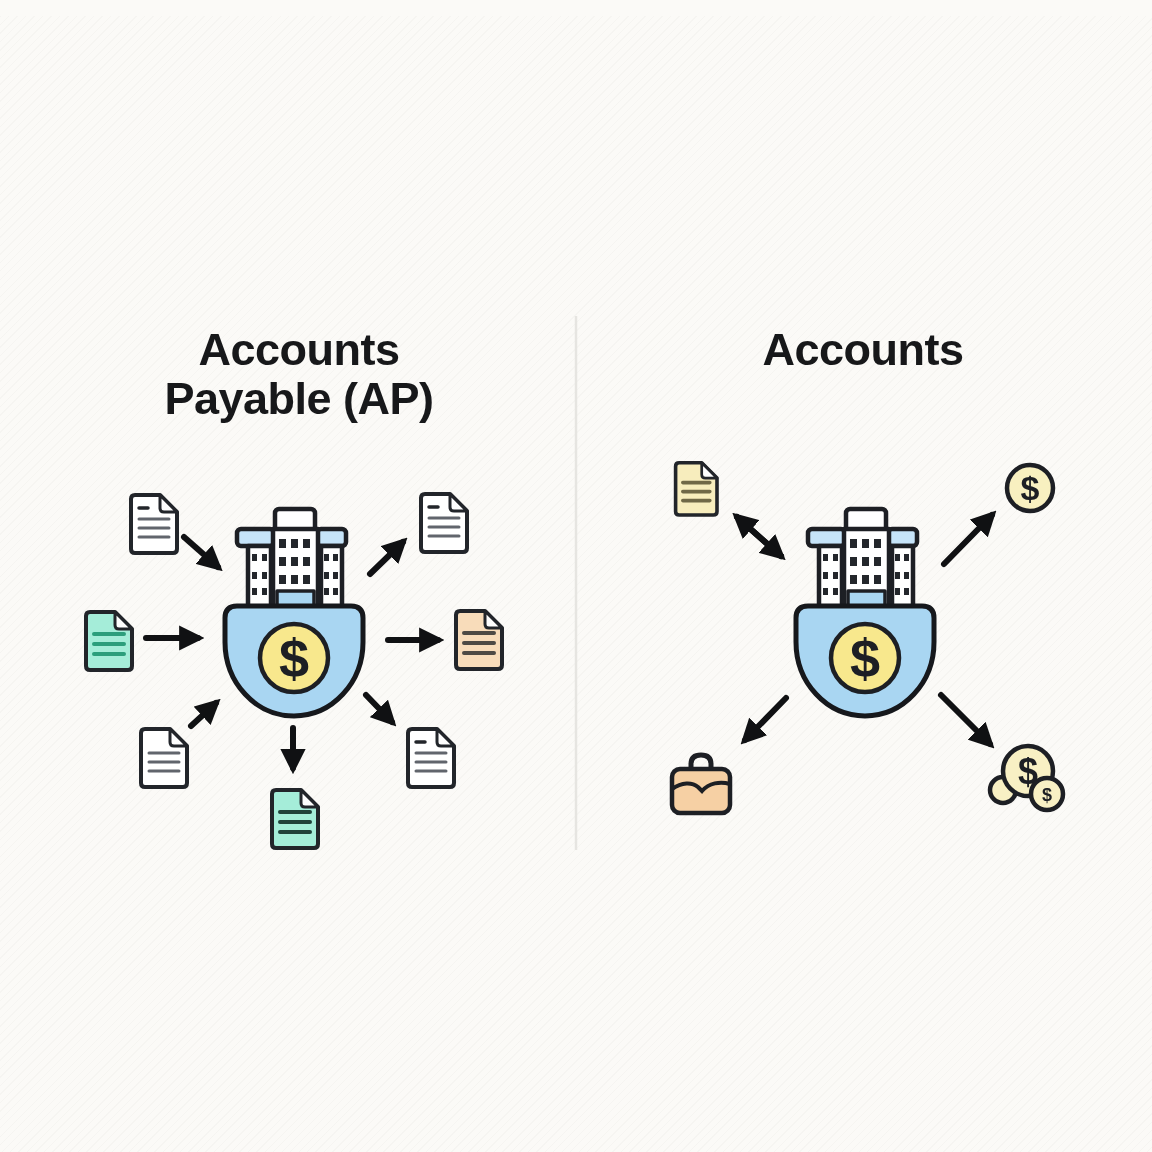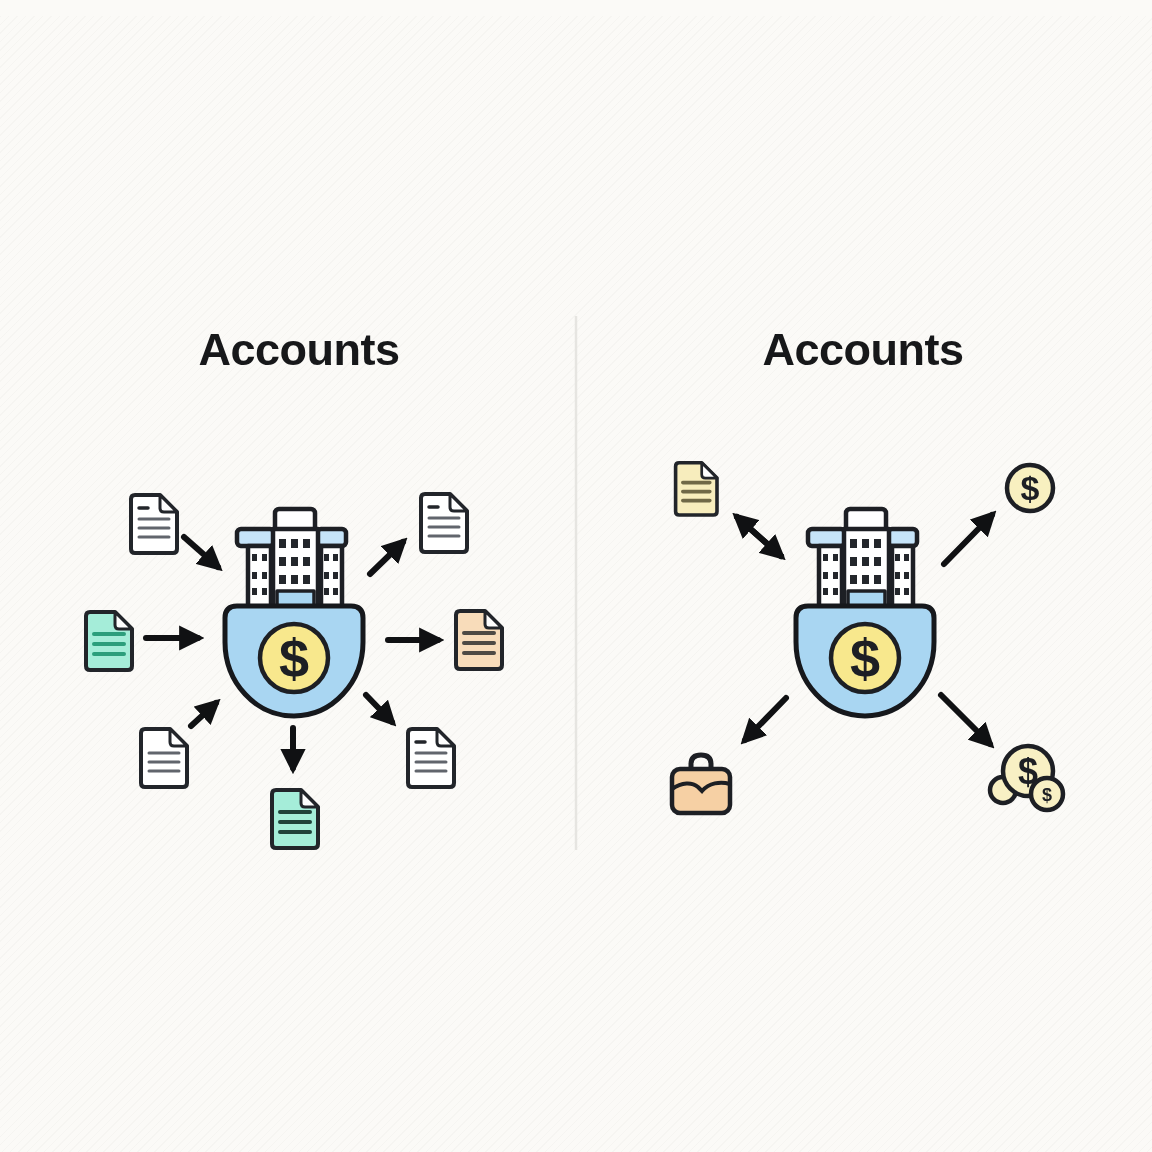--- a/index.html
+++ b/index.html
@@ -32,20 +32,21 @@
   .dollar-cluster{font:700 36px "Liberation Sans",sans-serif;fill:#1d1f24;text-anchor:middle;}
   .dollar-small{font:700 18px "Liberation Sans",sans-serif;fill:#1d1f24;text-anchor:middle;}
 </style>
 </head>
 <body>
 
 <div class="stage">
 
   <div class="title" style="left:11px;">
     <div>Accounts</div>
+    <div>Payable (AP)</div>
   </div>
   <div class="title" style="left:575px;">
     <div>Accounts</div>
   </div>
 
   <svg class="diagram" width="1152" height="1152" viewBox="0 0 1152 1152">
     <defs>
       <marker id="ah" viewBox="0 0 10 10" refX="7.5" refY="5" markerWidth="4.2" markerHeight="4.2" orient="auto" markerUnits="strokeWidth">
         <path d="M0,0 L10,5 L0,10 Z" fill="#101113"></path>
       </marker>

